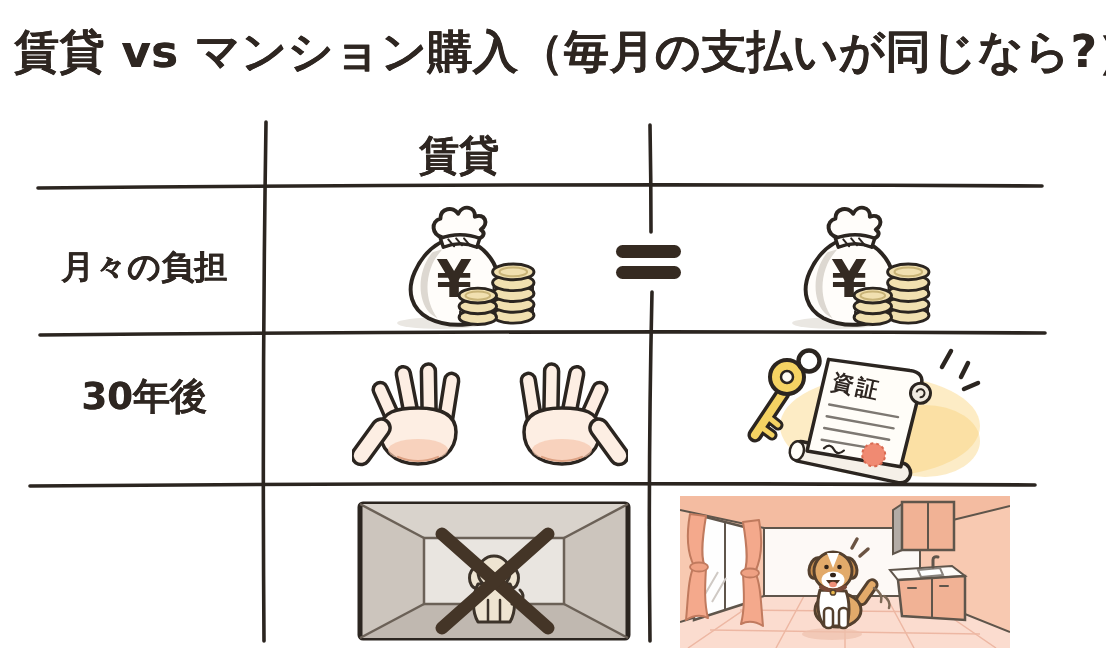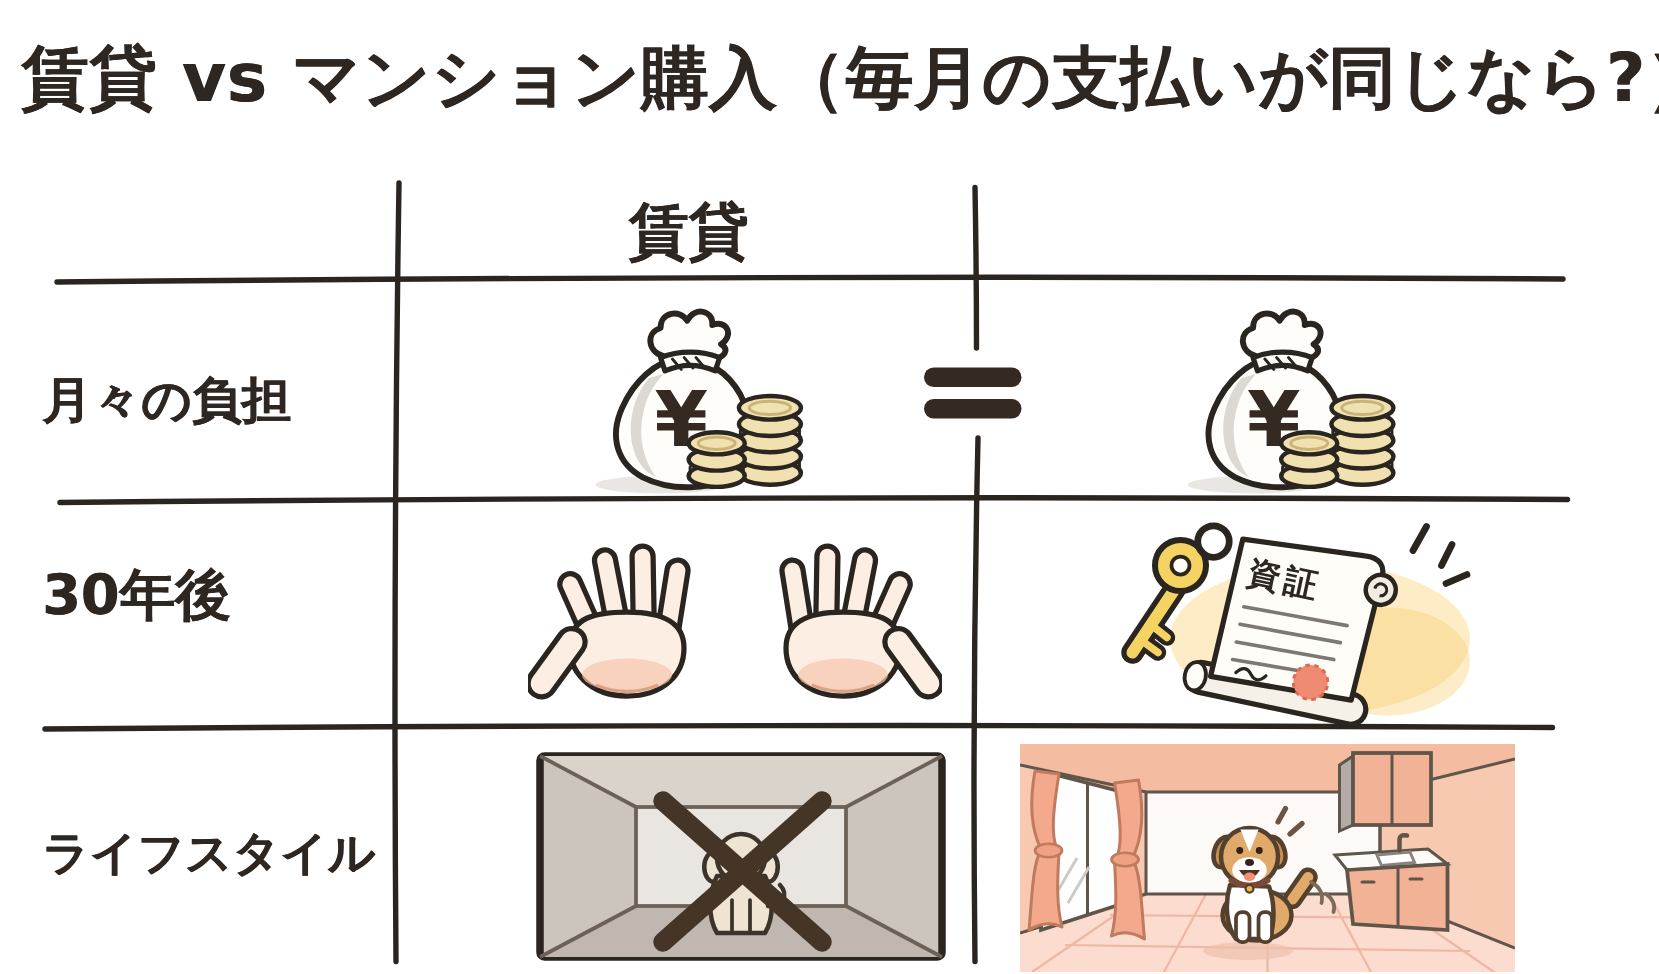--- a/index.html
+++ b/index.html
@@ -8,21 +8,21 @@
     font-family:"DejaVu Sans",sans-serif;color:#2e2621;overflow:hidden;
   }
   .ink{font-weight:700;text-shadow:.5px 0 0 currentColor;}
   .title{
     position:absolute;left:14px;top:22px;width:1090px;
     font-size:45px;white-space:nowrap;letter-spacing:0.5px;
   }
   .col-header{position:absolute;top:128px;height:54px;line-height:54px;text-align:center;font-size:40px;}
   .col-header.rent{left:286px;width:346px;}
   .col-header.buy{left:670px;width:366px;}
-  .row-label{position:absolute;left:28px;width:232px;text-align:left;}
+  .row-label{position:absolute;left:28px;width:232px;text-align:center;}
   .row-label.r1{top:245px;font-size:33px;}
   .row-label.r2{top:372px;font-size:37px;}
   .row-label.r3{top:548px;font-size:31px;}
   svg.abs{position:absolute;display:block;}
 </style>
 </head>
 <body>
 
 <div class="canvas">
 
@@ -35,21 +35,20 @@
       <path d="M30,486 Q532,482 1035,485"></path>
       <path d="M266,122 Q262,380 264,641"></path>
       <path d="M650,125 Q651,180 651,232"></path>
       <path d="M652,292 Q648,470 650,641"></path>
     </g>
   </svg>
 
   <div class="col-header rent ink">賃貸</div>
   <div class="row-label r1 ink">月々の負担</div>
   <div class="row-label r2 ink">30年後</div>
-  <div class="row-label r3 ink">ライフスタイル</div>
 
   <svg width="0" height="0" style="position:absolute" aria-hidden="true">
     <defs>
       <g id="moneybag">
         <ellipse cx="50" cy="127" rx="44" ry="6" fill="#eae7e2"></ellipse>
         <path d="M64,40 C46,44 32,57 24,75 C15,95 21,113 38,122 C58,132 88,131 101,118 C115,105 113,83 104,66 C95,50 82,43 64,40 Z" fill="#fffdfa" stroke="#2b2520" stroke-width="4" stroke-linejoin="round"></path>
         <path d="M42,55 C31,68 27,88 32,104 C35,114 41,119 47,122 C37,108 34,90 40,72 C43,63 47,58 52,52 Z" fill="#ddd8d1"></path>
         <path d="M52,40 C41,37 40,24 50,21 C50,10 63,8 68,16 C73,6 86,9 85,19 C95,15 100,26 91,32 C97,36 93,41 86,42 Z" fill="#fffdfa" stroke="#2b2520" stroke-width="4" stroke-linejoin="round"></path>
         <path d="M50,41 C62,36 78,36 90,41 L87,50 C75,45 65,45 53,50 Z" fill="#fffdfa" stroke="#2b2520" stroke-width="3.5" stroke-linejoin="round"></path>
         <path d="M58,42 L64,49 M66,41 L72,48 M74,41 L80,48" stroke="#2b2520" stroke-width="2" stroke-linecap="round"></path>

